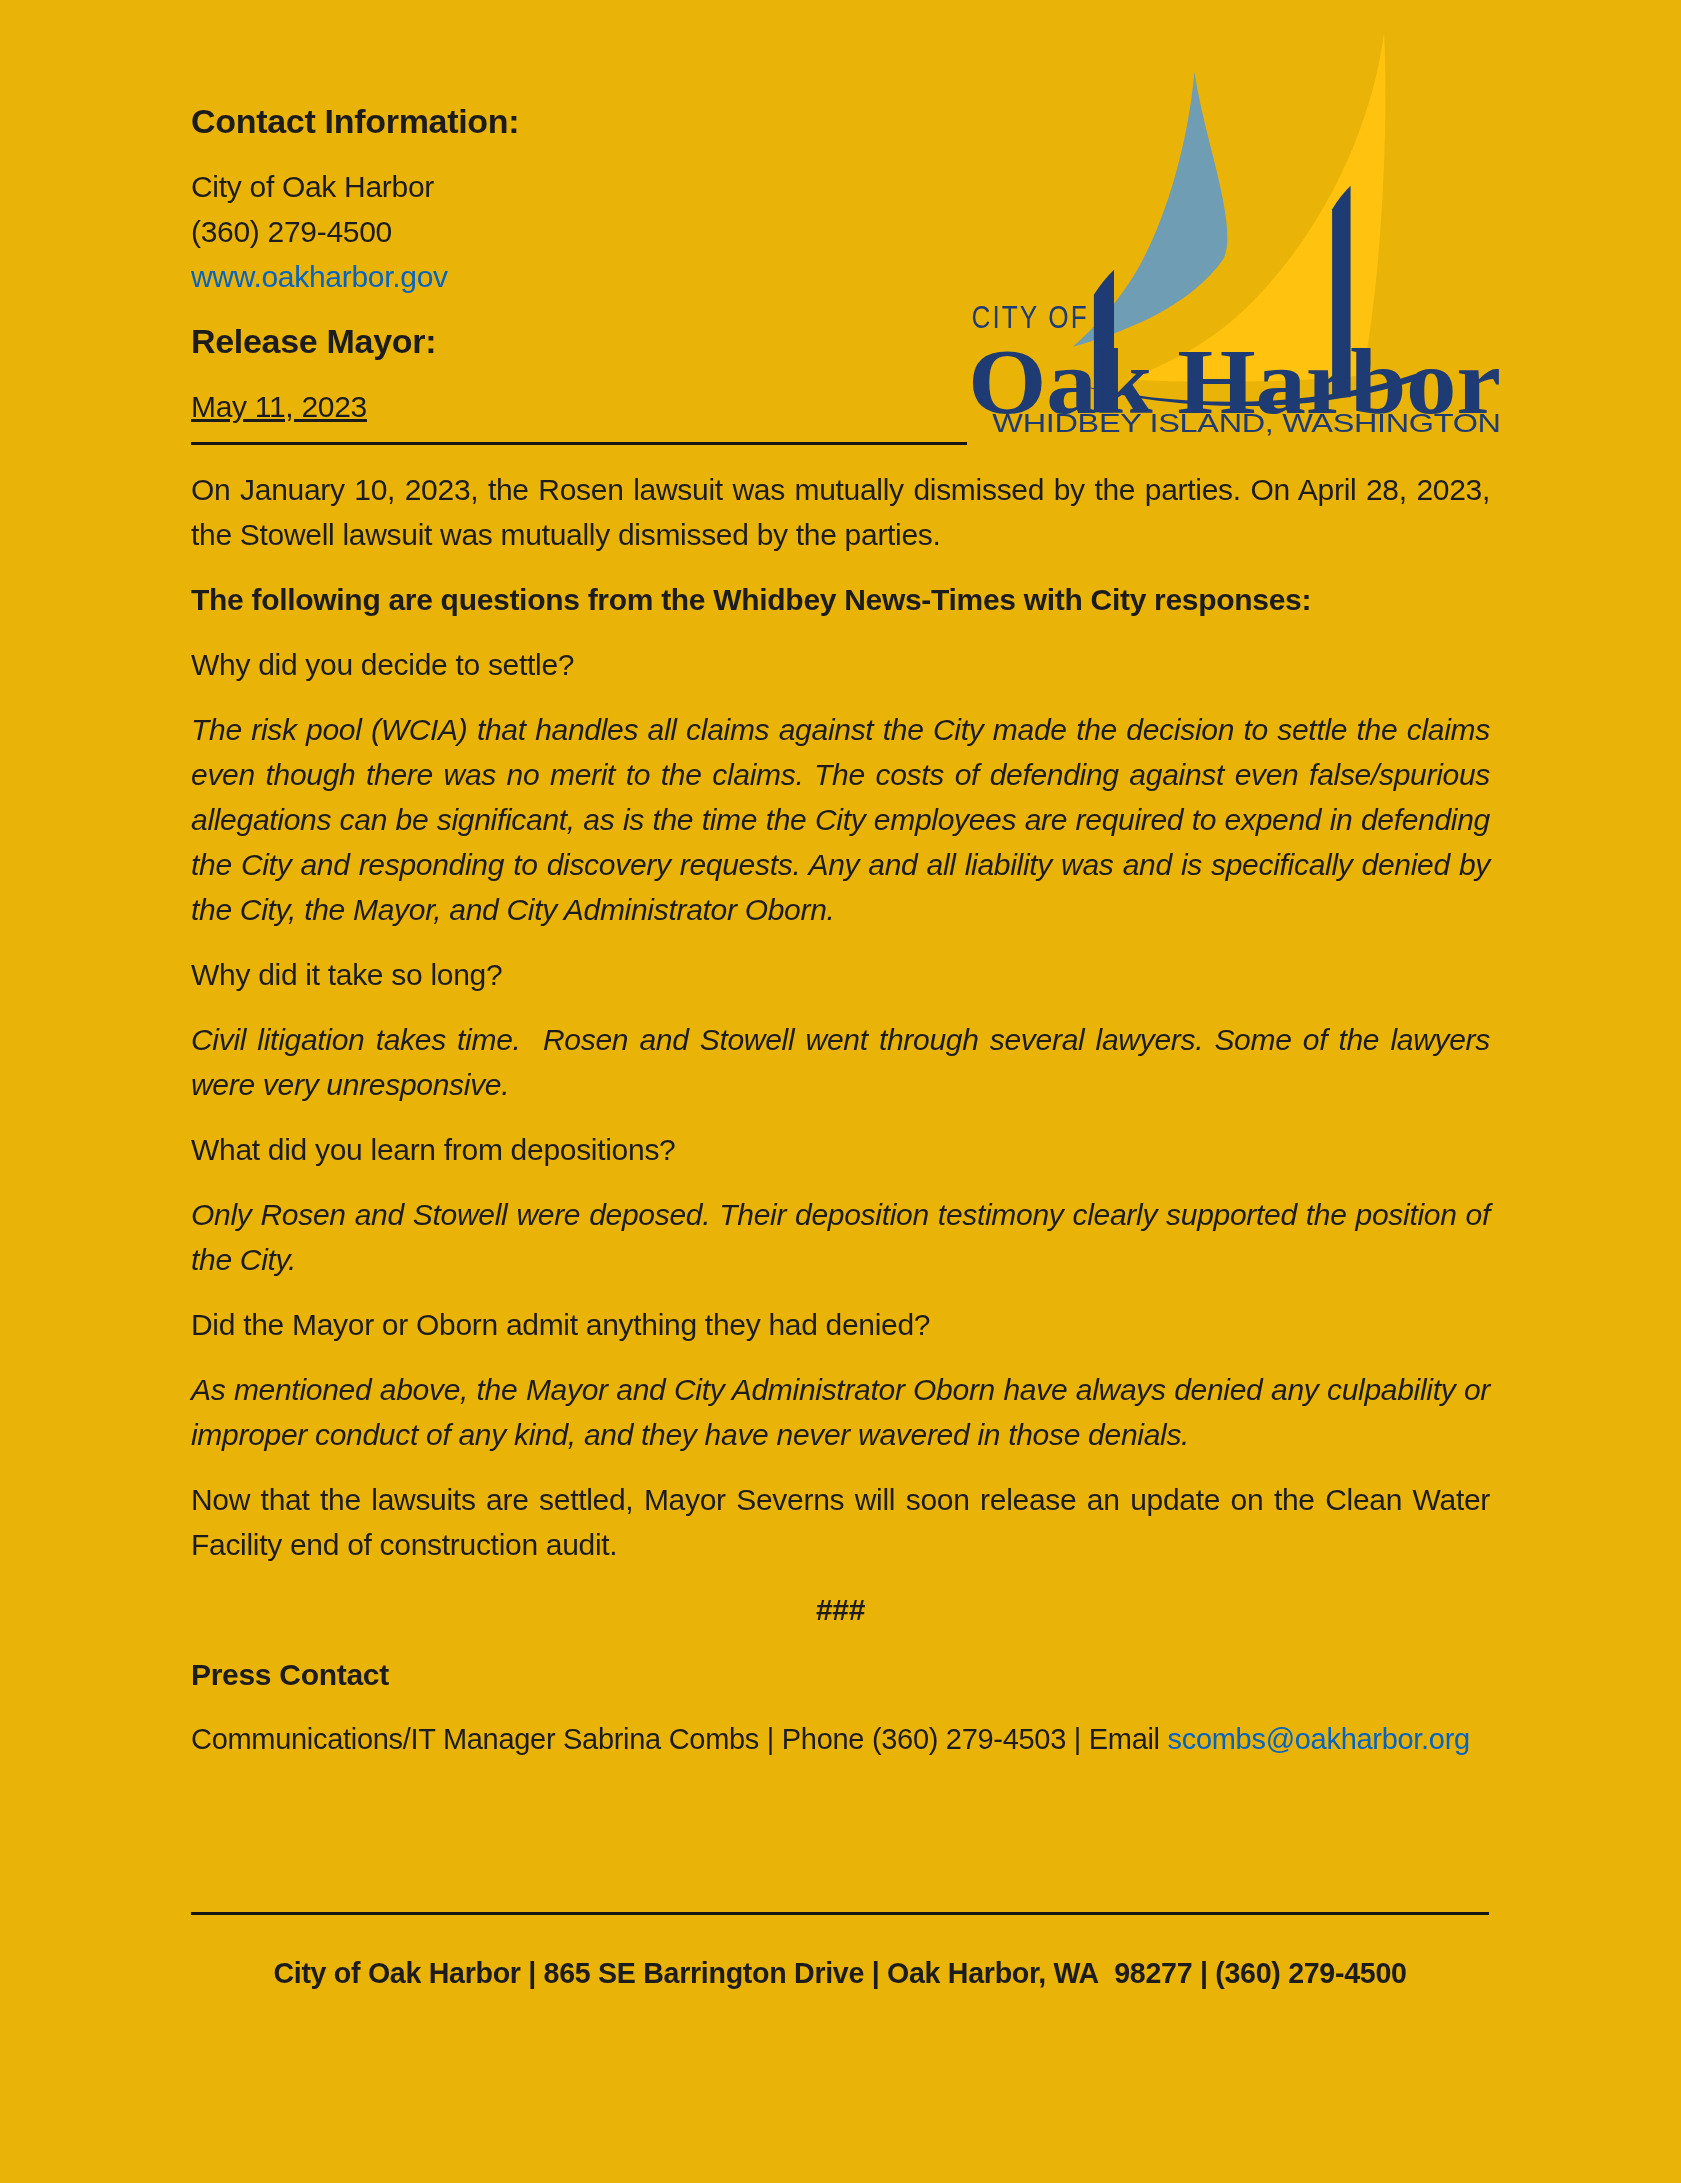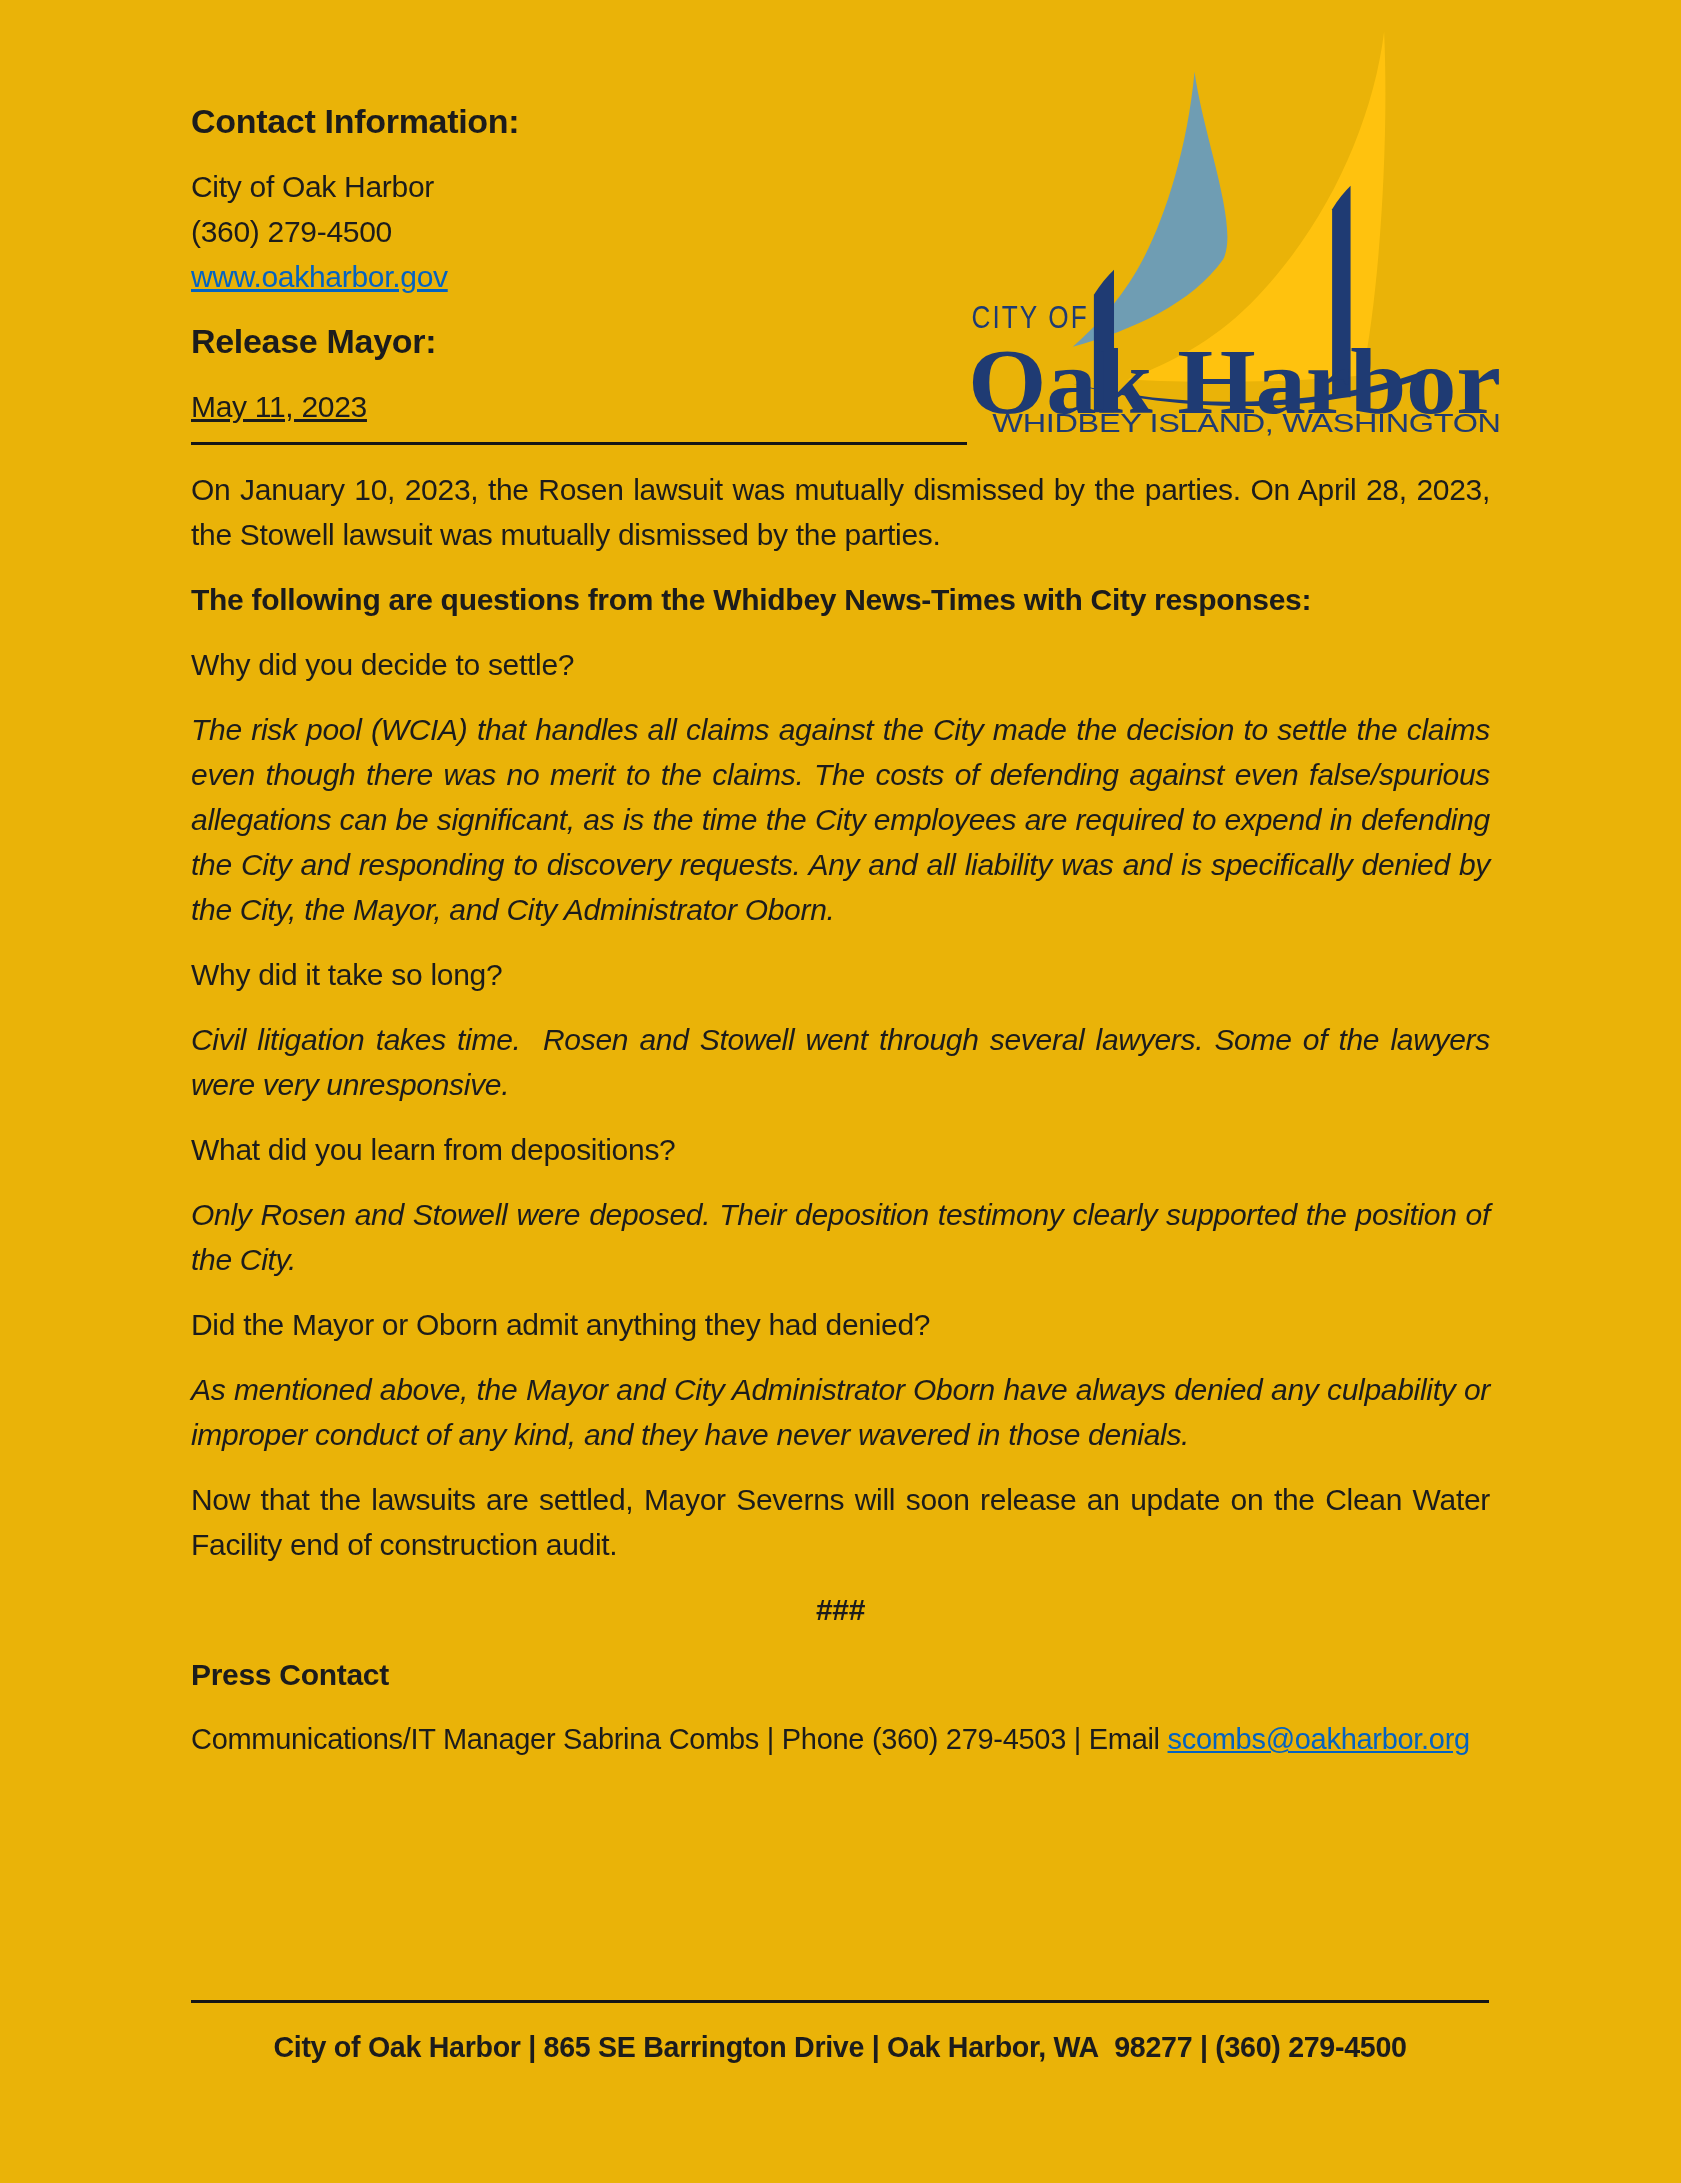--- a/index.html
+++ b/index.html
@@ -14,31 +14,31 @@
     letter-spacing:-0.3px;
     color:#1c1c1c;
     overflow:hidden;
   }
   .header{position:relative;padding:99px 191px 0 191px;}
   .h{font-size:34px;font-weight:700;margin:0 0 20px 0;line-height:45px;}
   .contact-lines{margin:0 0 20px 0;}
   .contact-lines div{line-height:45px;}
   .date{margin:0 0 13.4px 0;text-decoration:underline;}
   .header-rule{width:776px;border-top:3.4px solid #161616;margin:0 0 22px 0;height:0;}
-  .link{color:#0563C1;text-decoration:underline;cursor:pointer;}
+  .link{color:#0563C1;cursor:pointer;}
   .logo{position:absolute;left:919px;top:18px;width:588px;height:432px;}
   .logo svg{width:100%;height:100%;display:block;}
   .content{padding:0 191px 0 191px;}
   .content p{margin:0 0 20px 0;}
   .bold{font-weight:700;}
   .just{text-align:justify;}
   .ans{font-style:italic;text-align:justify;}
   .center{text-align:center;}
   .press-line{font-size:29px;white-space:nowrap;}
-  .footer{position:absolute;left:191px;top:2000px;width:1298px;border-top:3.4px solid #161616;padding-top:22px;}
+  .footer{position:absolute;left:191px;top:1912px;width:1298px;border-top:3.4px solid #161616;padding-top:36px;}
   .footer-text{font-weight:700;font-size:28.6px;text-align:center;white-space:nowrap;letter-spacing:-0.3px;}
 </style>
 </head>
 <body>
 
 <div class="page">
 
   <div class="header">
     <h2 class="h">Contact Information:</h2>
     <div class="contact-lines">

